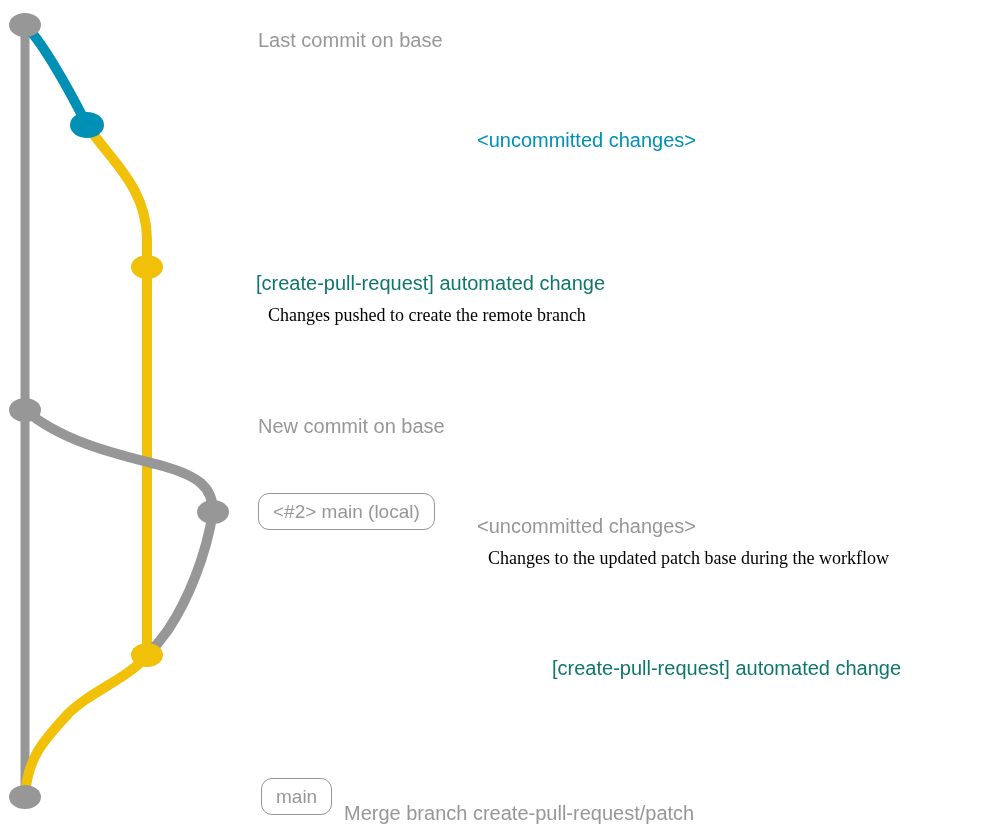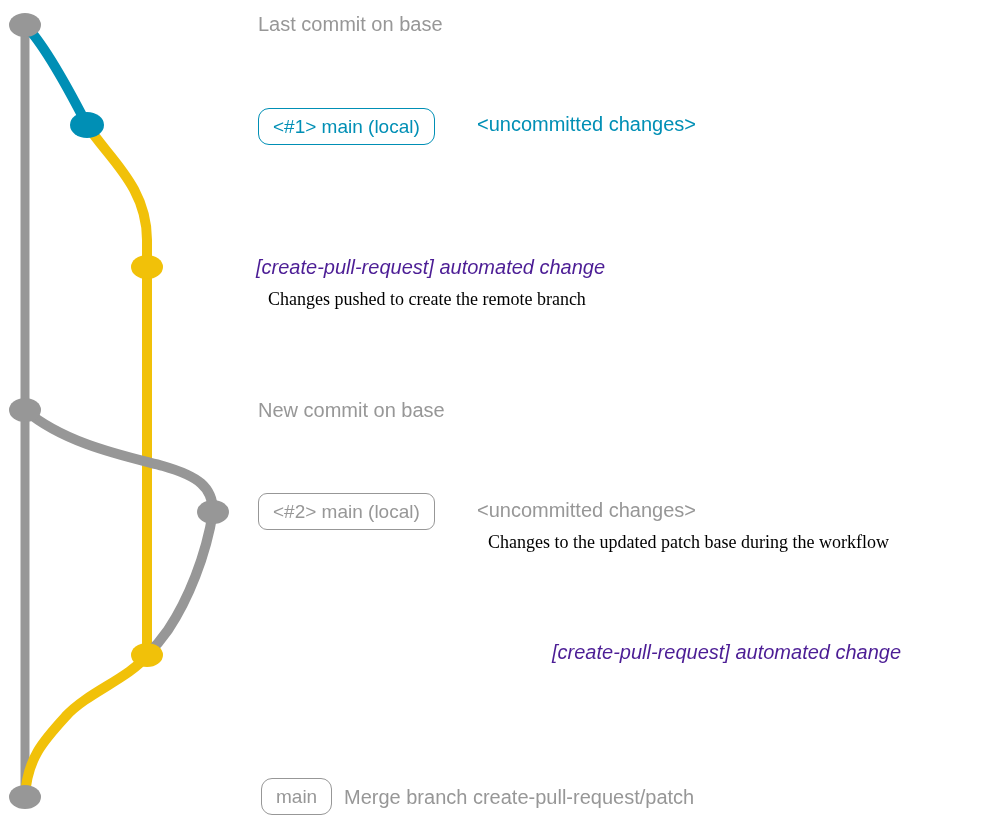--- a/index.html
+++ b/index.html
@@ -6,27 +6,27 @@
   .canvas {
     position: relative;
     width: 981px;
     height: 827px;
     background: #ffffff;
     overflow: hidden;
     font-family: "Liberation Sans", sans-serif;
   }
   .graph-svg { position: absolute; left: 0; top: 0; }
 
-  .label { position: absolute; white-space: nowrap; line-height: 1.15; }
+  .label { position: absolute; white-space: nowrap; line-height: 1.15; margin-top: 16px; }
 
   
   .msg { font-size: 20px; }
   .msg-gray   { color: #979797; }
   .msg-blue   { color: #008fb5; }
-  .msg-yellow { color: #4c1d95; font-style: italic; }
+  .msg-yellow { color: #0f766e; }
 
   
   .badge {
     position: absolute;
     display: inline-block;
     font-size: 19px;
     line-height: 1;
     padding: 8px 14px;
     border: 1.5px solid;
     border-radius: 11px;
@@ -45,21 +45,21 @@
   }
 
   
   .pos-last-commit   { left: 258px; top: 13px;  }
   .pos-badge-head1   { left: 258px; top: 108px; }
   .pos-status1       { left: 477px; top: 113px; }
   .pos-note1         { left: 488px; top: 146px; }
   .pos-pr1           { left: 256px; top: 256px; }
   .pos-pr1-note      { left: 268px; top: 289px; }
   .pos-new-commit    { left: 258px; top: 399px; text-align: right; }
-  .pos-badge-head2   { left: 258px; top: 493px; border-radius: 9px; }
+  .pos-badge-head2   { left: 258px; top: 493px; }
   .pos-status2       { left: 477px; top: 499px; }
   .pos-note2         { left: 488px; top: 532px; }
   .pos-badge-patch   { left: 256px; top: 635px; }
   .pos-pr2           { left: 552px; top: 641px; }
   .pos-pr2-note      { left: 566px; top: 674px; }
   .pos-badge-main    { left: 261px; top: 778px; }
   .pos-merge         { left: 344px; top: 786px; }
 </style>
 </head>
 <body>
@@ -84,21 +84,20 @@
     <ellipse cx="87" cy="125" rx="17" ry="13" fill="#008fb5"></ellipse>
     <ellipse cx="147" cy="267" rx="16" ry="12" fill="#f1c109"></ellipse>
     <ellipse cx="25" cy="410" rx="16" ry="12" fill="#979797"></ellipse>
     <ellipse cx="213" cy="512" rx="16" ry="12" fill="#979797"></ellipse>
     <ellipse cx="147" cy="655" rx="16" ry="12" fill="#f1c109"></ellipse>
     <ellipse cx="25" cy="797" rx="16" ry="12" fill="#979797"></ellipse>
   </svg>
 
   <div class="label msg msg-gray pos-last-commit">Last commit on base</div>
 
-  <div class="badge badge-blue pos-badge-head1">&lt;#1&gt; main (local)</div>
   <div class="label msg msg-blue pos-status1">&lt;uncommitted changes&gt;</div>
 
   <div class="label msg msg-yellow pos-pr1">[create-pull-request] automated change</div>
   <div class="label note pos-pr1-note">Changes pushed to create the remote branch</div>
 
   <div class="label msg msg-gray pos-new-commit">New commit on base</div>
 
   <div class="badge badge-gray pos-badge-head2">&lt;#2&gt; main (local)</div>
   <div class="label msg msg-gray pos-status2">&lt;uncommitted changes&gt;</div>
   <div class="label note pos-note2">Changes to the updated patch base during the workflow</div>

